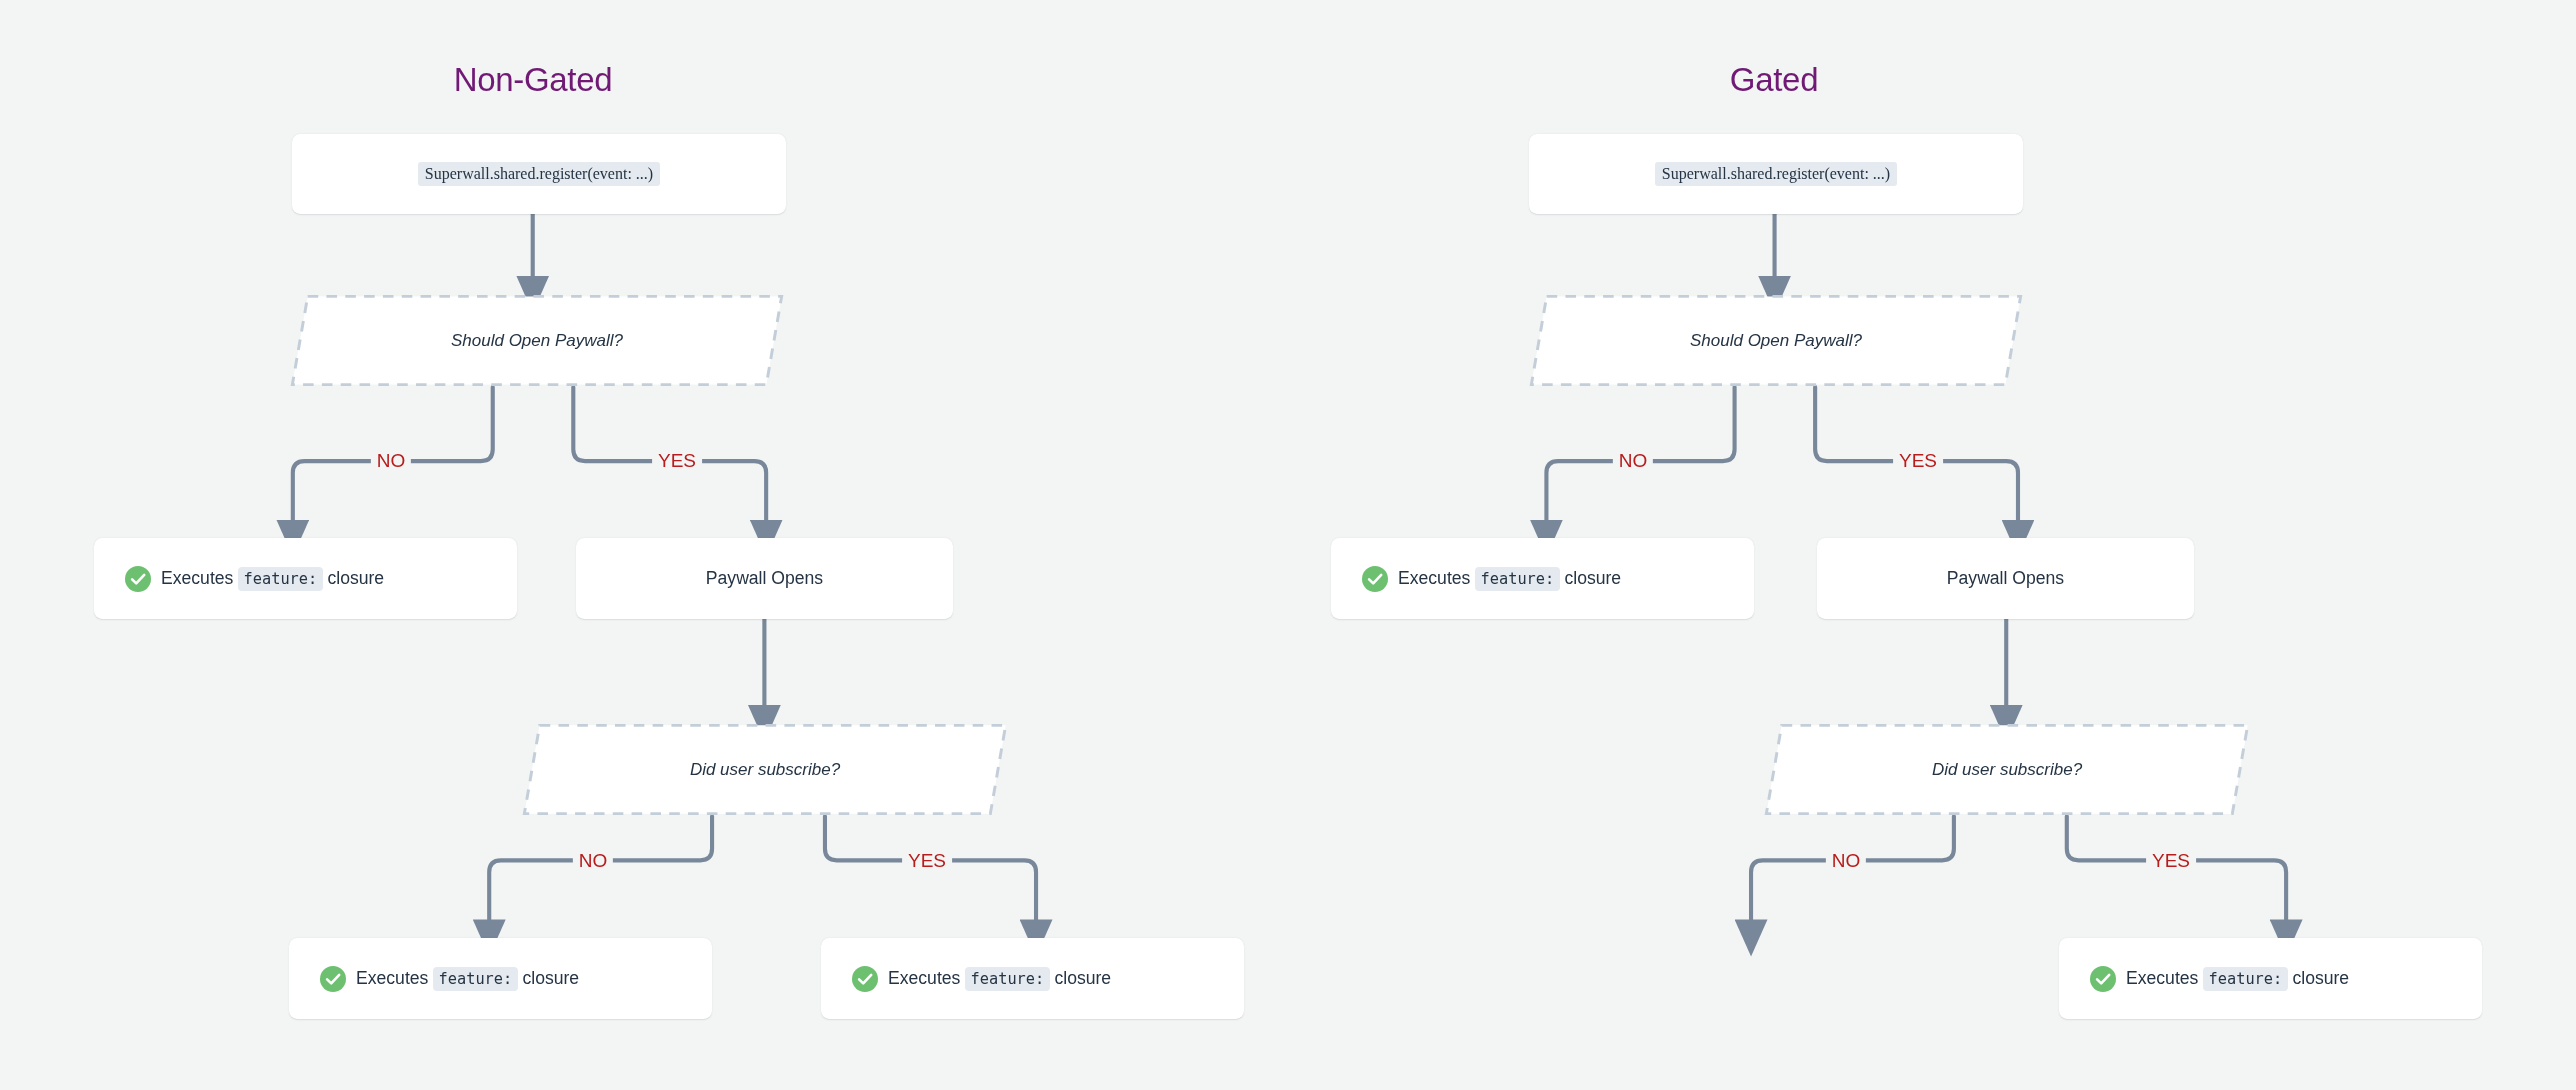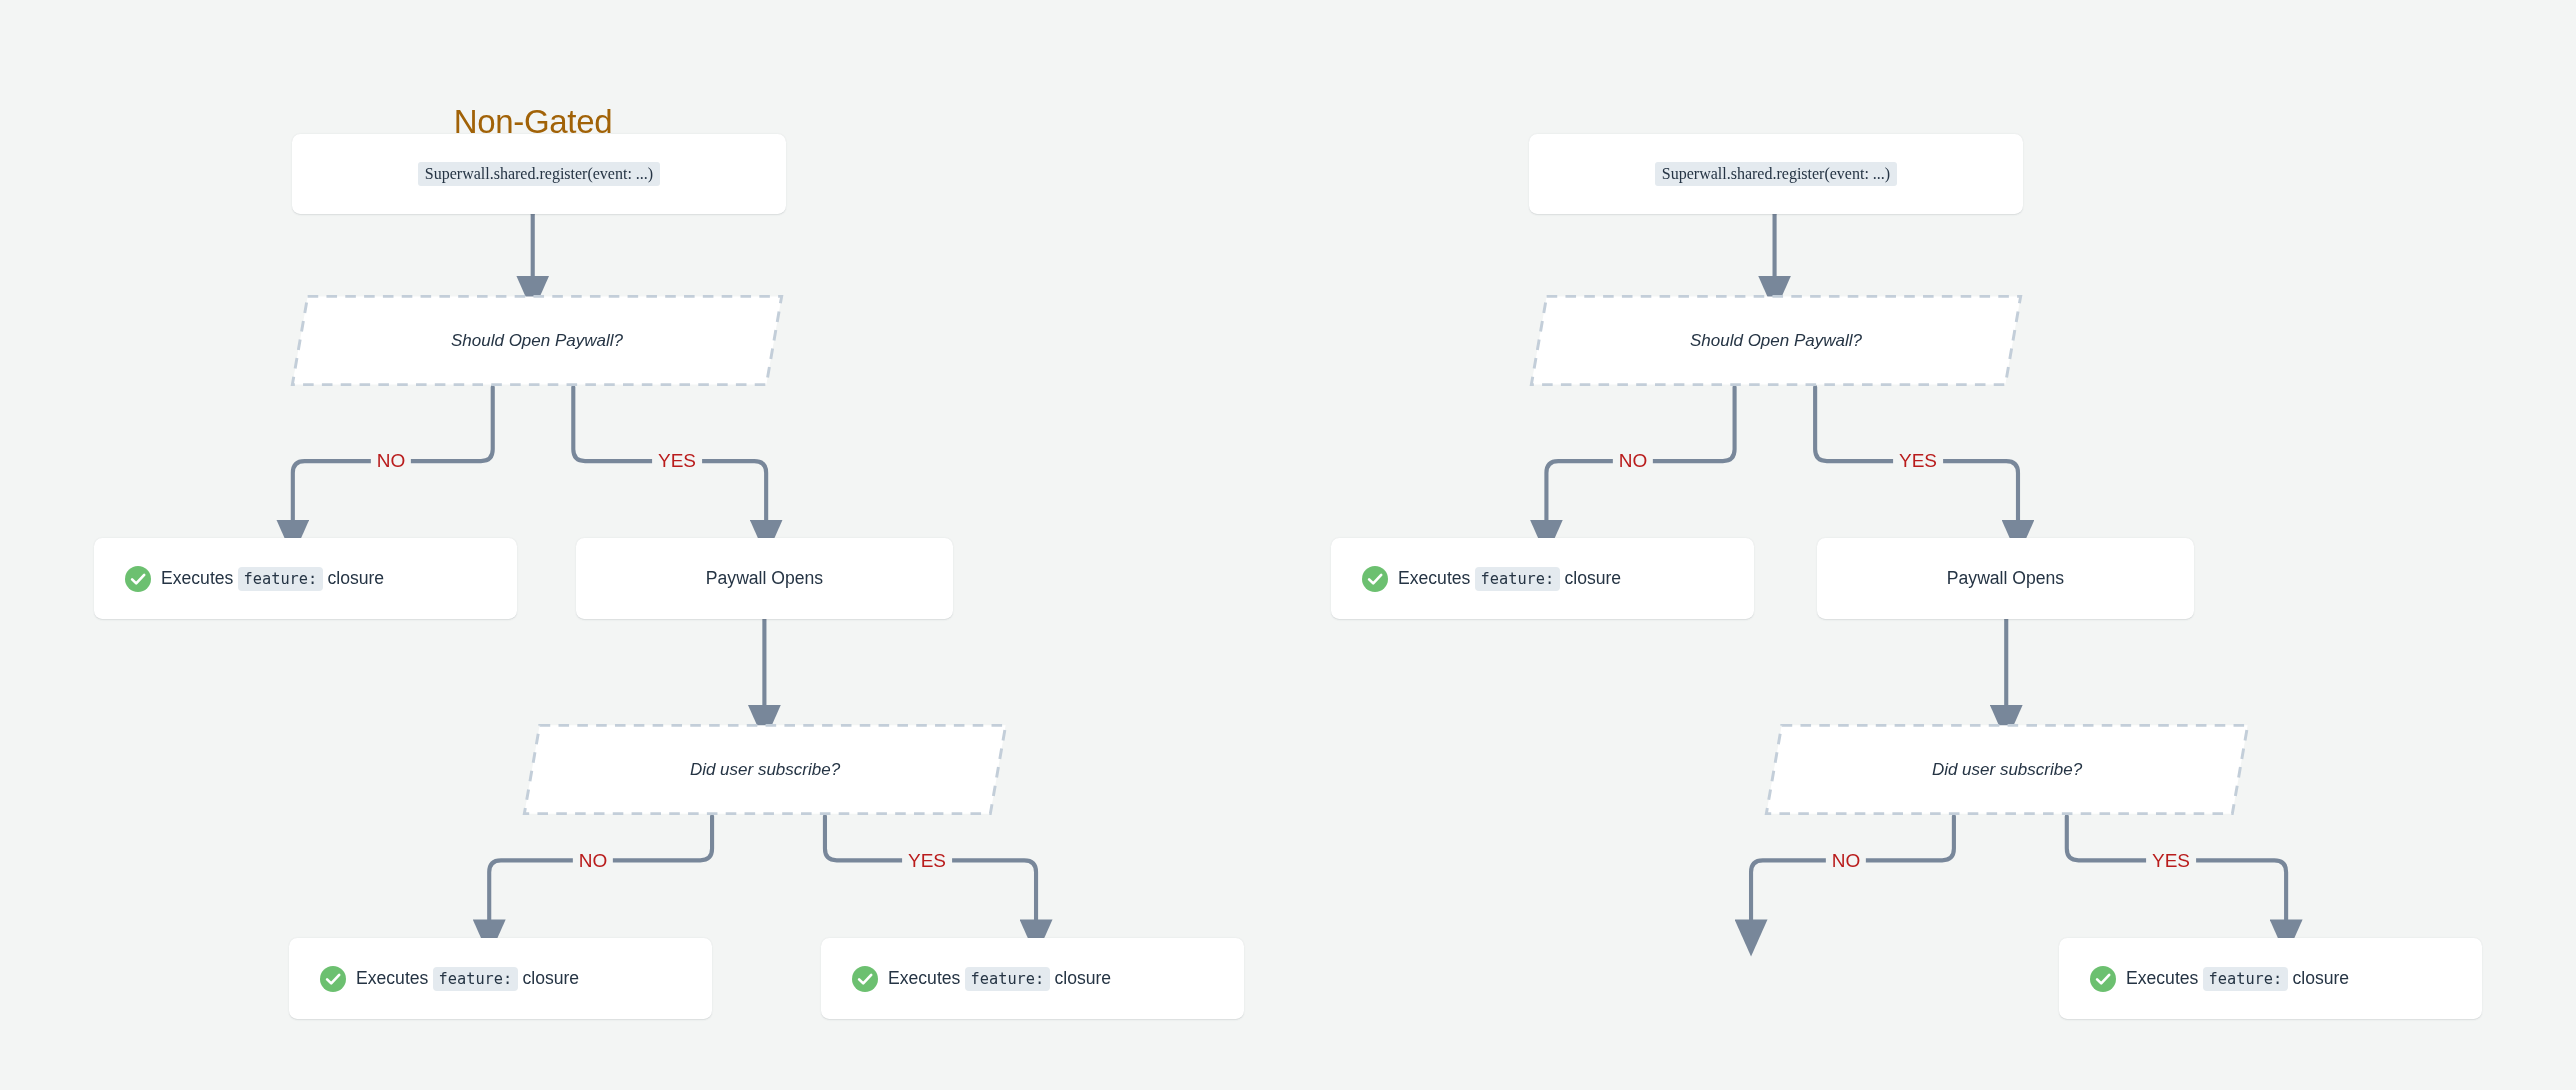--- a/index.html
+++ b/index.html
@@ -24,25 +24,24 @@
     left: 0; top: 0;
     width: 2576px;
     height: 1091px;
     pointer-events: none;
   }
 
   .col-title {
     position: absolute;
     font-size: 33px;
     font-weight: 400;
-    color: #a16207;
+    color: #701a75;
     letter-spacing: -0.3px;
     text-align: center;
     white-space: nowrap;
-    margin-top: 42px;
   }
 
   
   .card {
     position: absolute;
     background: #ffffff;
     border-radius: 8.2px;
     box-shadow: 0 0.6px 1.8px rgba(30,45,60,0.10), 0 0.6px 0.6px rgba(30,45,60,0.05);
     display: flex;
     align-items: center;
@@ -212,20 +211,21 @@
       <code class="chip">feature:</code>
       <span>closure</span>
     </span>
   </div>
 
   <div class="edge-label" style="left:391px; top:460px;">NO</div>
   <div class="edge-label" style="left:677px; top:460px;">YES</div>
   <div class="edge-label" style="left:593px; top:860px;">NO</div>
   <div class="edge-label" style="left:927px; top:860px;">YES</div>
 
+  <div class="col-title" style="left:1539px; top:61px; width:470px;">Gated</div>
 
   <div class="card" style="left:1529px; top:134px; width:494px; height:80px;">
     <span class="mono-big">Superwall.shared.register(event: ...)</span>
   </div>
 
   <div class="decision" style="left:1529px; top:294px; width:494px; height:93px;">
     <svg class="shape" width="494" height="93" viewBox="0 0 840 158" xmlns="http://www.w3.org/2000/svg">
       <path d="M30,4 L836,4 L810,154 L4,154 Z" fill="#ffffff" stroke="#c3ced9" stroke-width="5" stroke-dasharray="18 14" stroke-linecap="butt"></path>
     </svg>
     <div class="dec-label">Should Open Paywall?</div>

